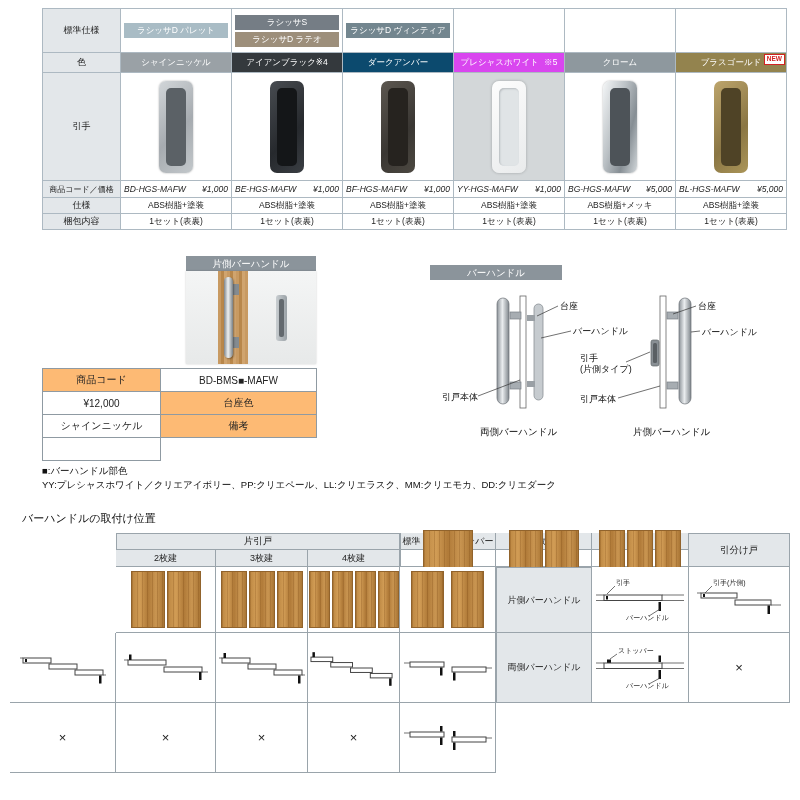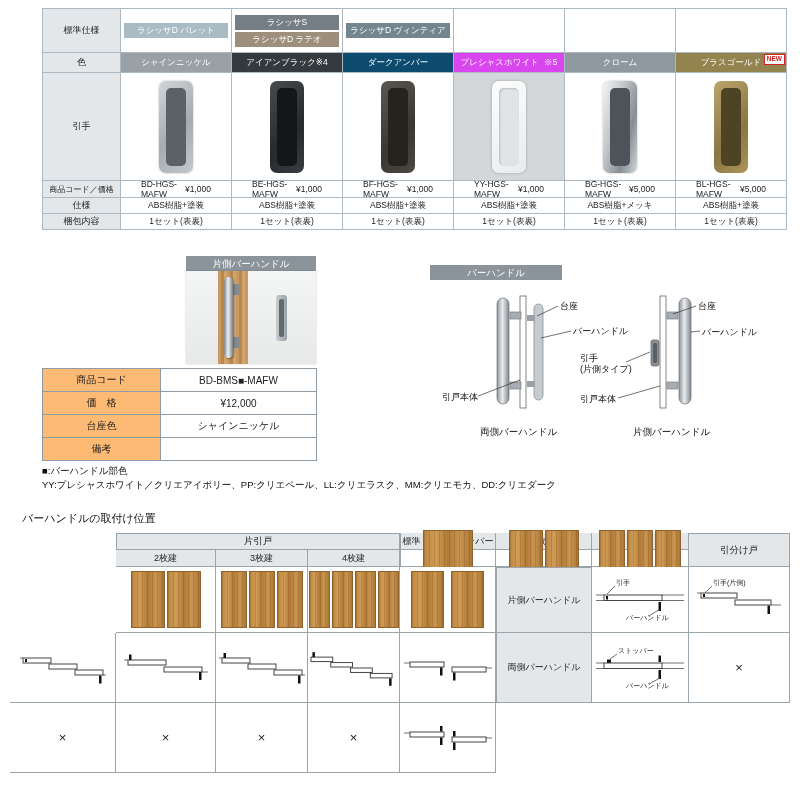--- a/index.html
+++ b/index.html
@@ -30,21 +30,21 @@
   .pull.black { background:linear-gradient(135deg,#484c51,#26292d 60%,#3a3e43); }
   .pull.black::after { background:#141618; }
   .pull.amber { background:linear-gradient(135deg,#5c5750,#3a3733 60%,#4c4841); }
   .pull.amber::after { background:#26231f; }
   .pull.white { background:linear-gradient(135deg,#fdfdfd,#e9ebec); box-shadow:0 0 3px rgba(0,0,0,.25); }
   .pull.white::after { background:#e0e4e6; box-shadow:inset 1px 1px 2px #b8bdc0; }
   .pull.chrome { background:linear-gradient(105deg,#f4f6f7,#bcc2c6 40%,#868e94 70%,#d2d7da); box-shadow:0 0 2px rgba(0,0,0,.35);}
   .pull.chrome::after { background:#4d5358; }
   .pull.brass { background:linear-gradient(135deg,#bda56c,#8a7644 60%,#ab9558); }
   .pull.brass::after { background:#4f4326; }
-  .code-cell { justify-content:space-between; padding:0 20px; font-size:8.5px; }
+  .code-cell { justify-content:space-between; padding:0 3px; font-size:8.5px;font-style:italic; }
   .small-cell { font-size:8.5px; }
 
   
   .mid { position:absolute; left:0; top:252px; width:800px; height:212px; }
   .section-header { position:absolute; background:#8b949b; color:#fff; font-size:9.5px;
     text-align:center; line-height:15px; height:15px; }
   .hdr-oneside { left:186px; top:4px; width:130px; }
   .hdr-bar { left:430px; top:13px; width:132px; }
   .photo { position:absolute; left:186px; top:19px; width:130px; height:93px;
     background:linear-gradient(180deg,#f4f5f5,#e7e9e9); box-shadow:0 0 2px rgba(0,0,0,.2); overflow:hidden; }
@@ -197,21 +197,20 @@
       <div class="wood-strip"></div>
       <div class="bar-plate" style="top:13px"></div>
       <div class="bar-plate" style="top:66px"></div>
       <div class="metal-bar"></div>
       <div class="side-pull"></div>
     </div>
 
     <div class="prod-table">
       <div class="pt-cell pt-label">商品コード</div>
       <div class="pt-cell">BD-BMS■-MAFW</div>
-      <div class="pt-cell pt-label">価　格</div>
       <div class="pt-cell">¥12,000</div>
       <div class="pt-cell pt-label">台座色</div>
       <div class="pt-cell">シャインニッケル</div>
       <div class="pt-cell pt-label">備考</div>
       <div class="pt-cell"></div>
     </div>
 
     <div class="section-header hdr-bar">バーハンドル</div>
 
     <svg class="bh-diagram" width="345" height="172" viewBox="0 0 345 172">

